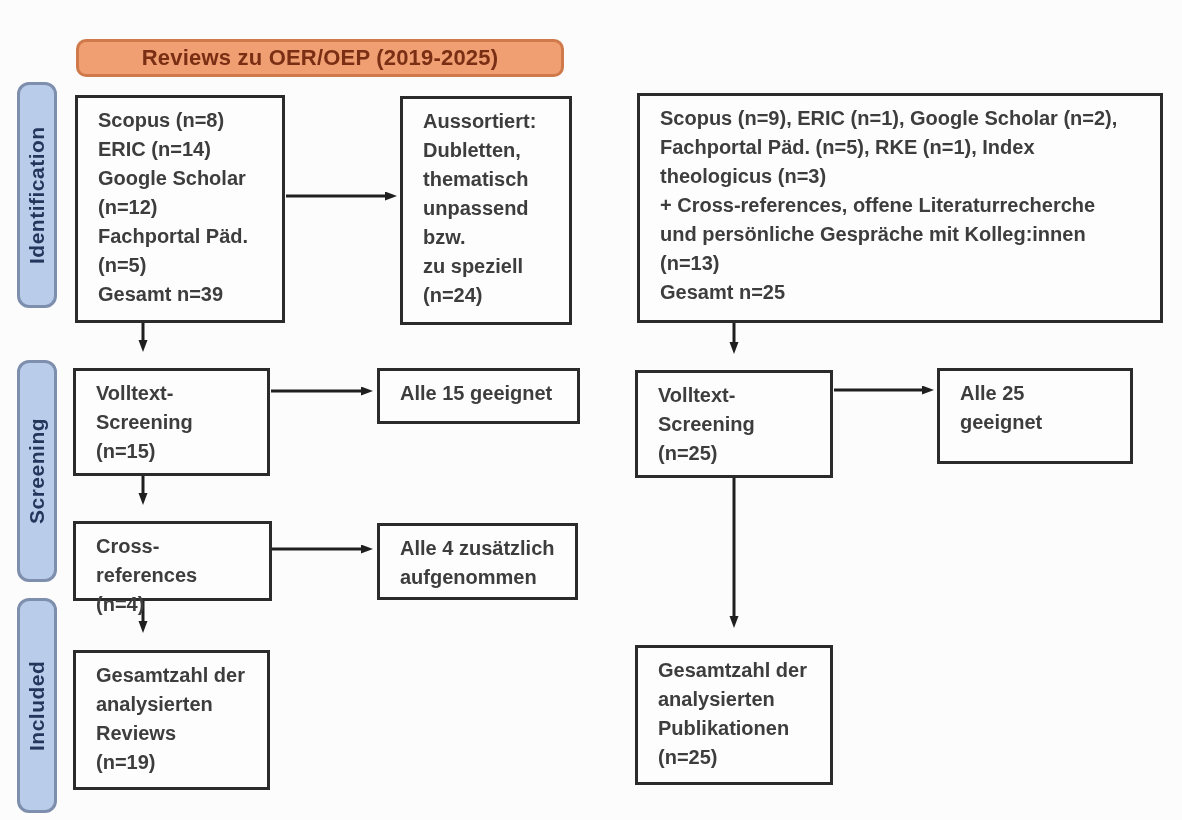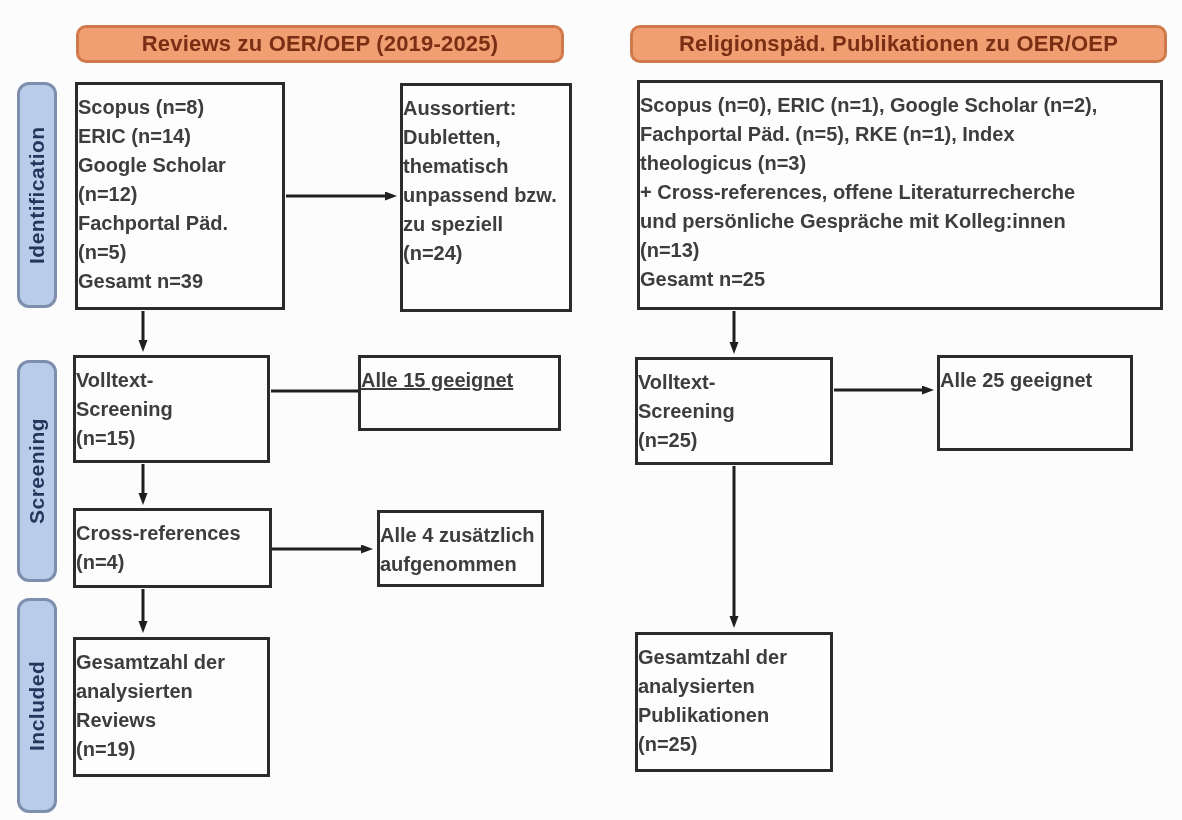--- a/index.html
+++ b/index.html
@@ -19,20 +19,21 @@
     background: #ef9f72;
     border: 3px solid #d0794a;
     border-radius: 10px;
     color: #7a2e14;
     font-size: 22px;
     font-weight: bold;
     display: flex;
     align-items: center;
     justify-content: center;
     letter-spacing: 0.2px;
+    margin-top: 14px;
   }
   #header-left  { left: 76px;  top: 25px; width: 488px; height: 38px; }
   #header-right { left: 630px; top: 25px; width: 537px; height: 38px; }
 
   .stage {
     position: absolute;
     box-sizing: border-box;
     background: #b9cce9;
     border: 3px solid #7e8fae;
     border-radius: 12px;
@@ -52,32 +53,33 @@
 
   .box {
     position: absolute;
     box-sizing: border-box;
     background: #fdfdfd;
     border: 3px solid #2b2b2b;
     color: #3d3d3d;
     font-size: 20px;
     font-weight: 600;
     line-height: 29px;
-    padding: 8px 0;
+    padding: 8px 20px;
     white-space: pre-line;
+    margin-top: 13px;
   }
   #box-left-sources    { left: 75px;  top: 82px;  width: 210px; height: 228px; }
   #box-left-excluded   { left: 400px; top: 83px;  width: 172px; height: 229px; }
   #box-right-sources   { left: 637px; top: 80px;  width: 526px; height: 230px; }
   #box-left-fulltext   { left: 73px;  top: 355px; width: 197px; height: 108px; }
-  #box-left-ft-result  { left: 358px; top: 355px; width: 203px; height: 76px; text-decoration: underline; }
+  #box-left-ft-result  { left: 377px; top: 355px; width: 203px; height: 56px; }
   #box-right-fulltext  { left: 635px; top: 357px; width: 198px; height: 108px; }
   #box-right-ft-result { left: 937px; top: 355px; width: 196px; height: 96px; }
   #box-left-crossref   { left: 73px;  top: 508px; width: 199px; height: 80px; }
-  #box-left-cr-result  { left: 377px; top: 510px; width: 167px; height: 77px; }
+  #box-left-cr-result  { left: 377px; top: 510px; width: 201px; height: 77px; }
   #box-left-included   { left: 73px;  top: 637px; width: 197px; height: 140px; }
   #box-right-included  { left: 635px; top: 632px; width: 198px; height: 140px; }
 </style>
 </head>
 <body>
 
 <div class="canvas">
 
   <svg class="arrows" width="1182" height="820" viewBox="0 0 1182 820">
     <defs>
@@ -90,40 +92,39 @@
     <line x1="143" y1="464" x2="143" y2="494" stroke="#1f1f1f" stroke-width="3" marker-end="url(#ah)"></line>
     <line x1="271" y1="391" x2="362" y2="391" stroke="#1f1f1f" stroke-width="3" marker-end="url(#ah)"></line>
     <line x1="143" y1="589" x2="143" y2="622" stroke="#1f1f1f" stroke-width="3" marker-end="url(#ah)"></line>
     <line x1="271" y1="549" x2="362" y2="549" stroke="#1f1f1f" stroke-width="3" marker-end="url(#ah)"></line>
     <line x1="734" y1="311" x2="734" y2="343" stroke="#1f1f1f" stroke-width="3" marker-end="url(#ah)"></line>
     <line x1="834" y1="390" x2="923" y2="390" stroke="#1f1f1f" stroke-width="3" marker-end="url(#ah)"></line>
     <line x1="734" y1="466" x2="734" y2="617" stroke="#1f1f1f" stroke-width="3" marker-end="url(#ah)"></line>
   </svg>
 
   <div id="header-left" class="pill">Reviews zu OER/OEP (2019-2025)</div>
-  <div id="header-right" class="pill">Religionspäd. Publikationen zu OER/OEP</div>
 
   <div id="stage-identification" class="stage">Identification</div>
   <div id="stage-screening" class="stage">Screening</div>
   <div id="stage-included" class="stage">Included</div>
 
   <div id="box-left-sources" class="box">Scopus (n=8)
 ERIC (n=14)
 Google Scholar
 (n=12)
 Fachportal Päd.
 (n=5)
 Gesamt n=39</div>
   <div id="box-left-excluded" class="box">Aussortiert:
 Dubletten,
 thematisch
 unpassend bzw.
 zu speziell
 (n=24)</div>
-  <div id="box-right-sources" class="box">Scopus (n=0), ERIC (n=1), Google Scholar (n=2),
+  <div id="box-right-sources" class="box">Scopus (n=9), ERIC (n=1), Google Scholar (n=2),
 Fachportal Päd. (n=5), RKE (n=1), Index
 theologicus (n=3)
 + Cross-references, offene Literaturrecherche
 und persönliche Gespräche mit Kolleg:innen
 (n=13)
 Gesamt n=25</div>
 
   <div id="box-left-fulltext" class="box">Volltext-
 Screening
 (n=15)</div>

